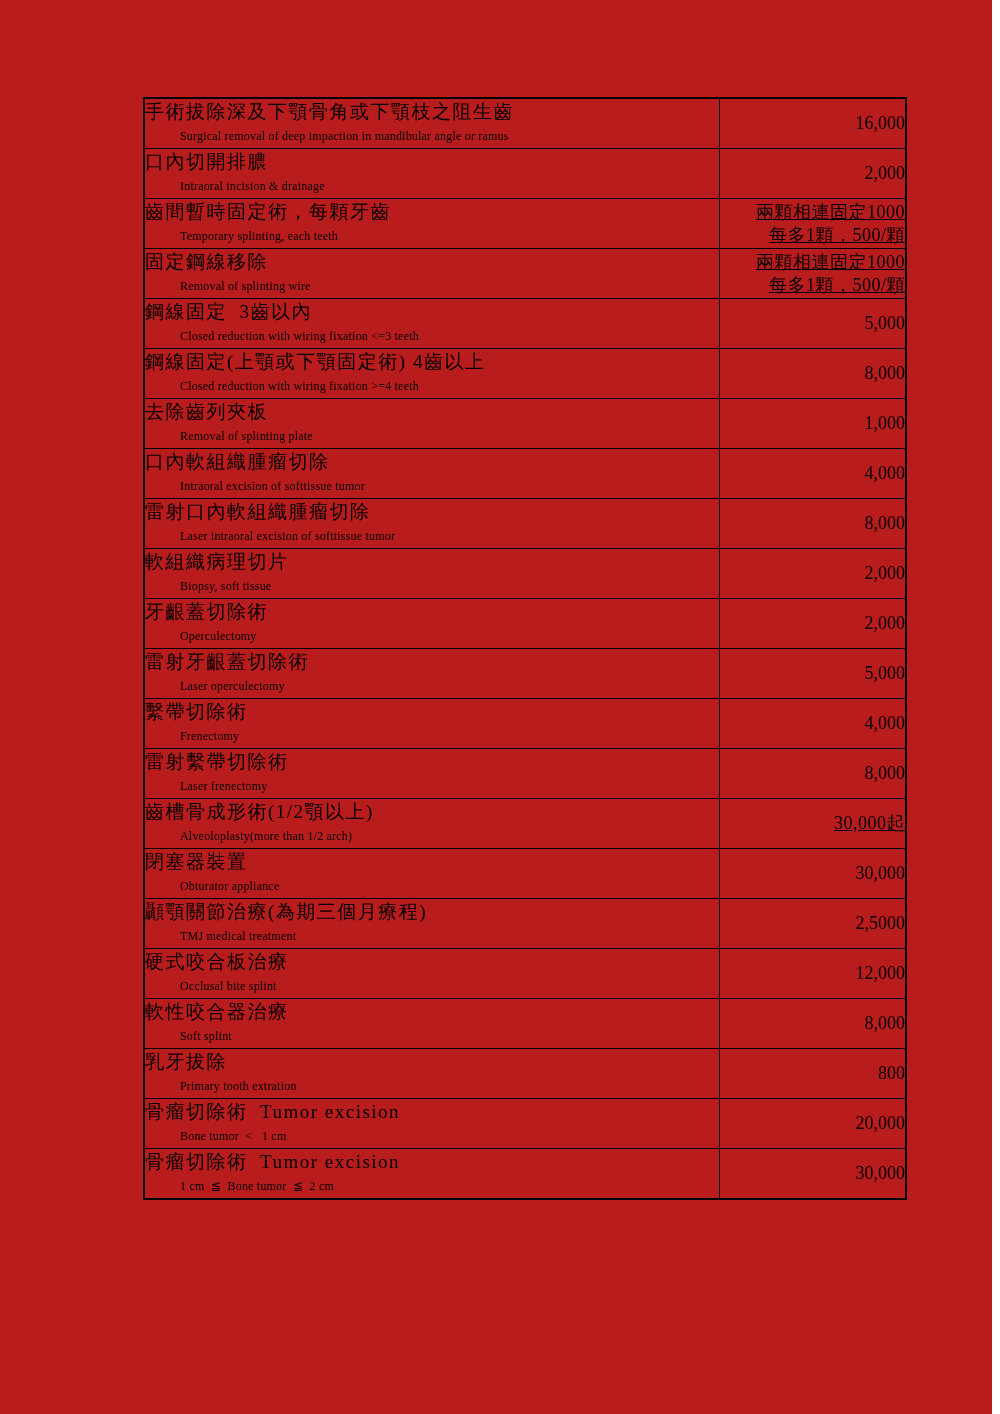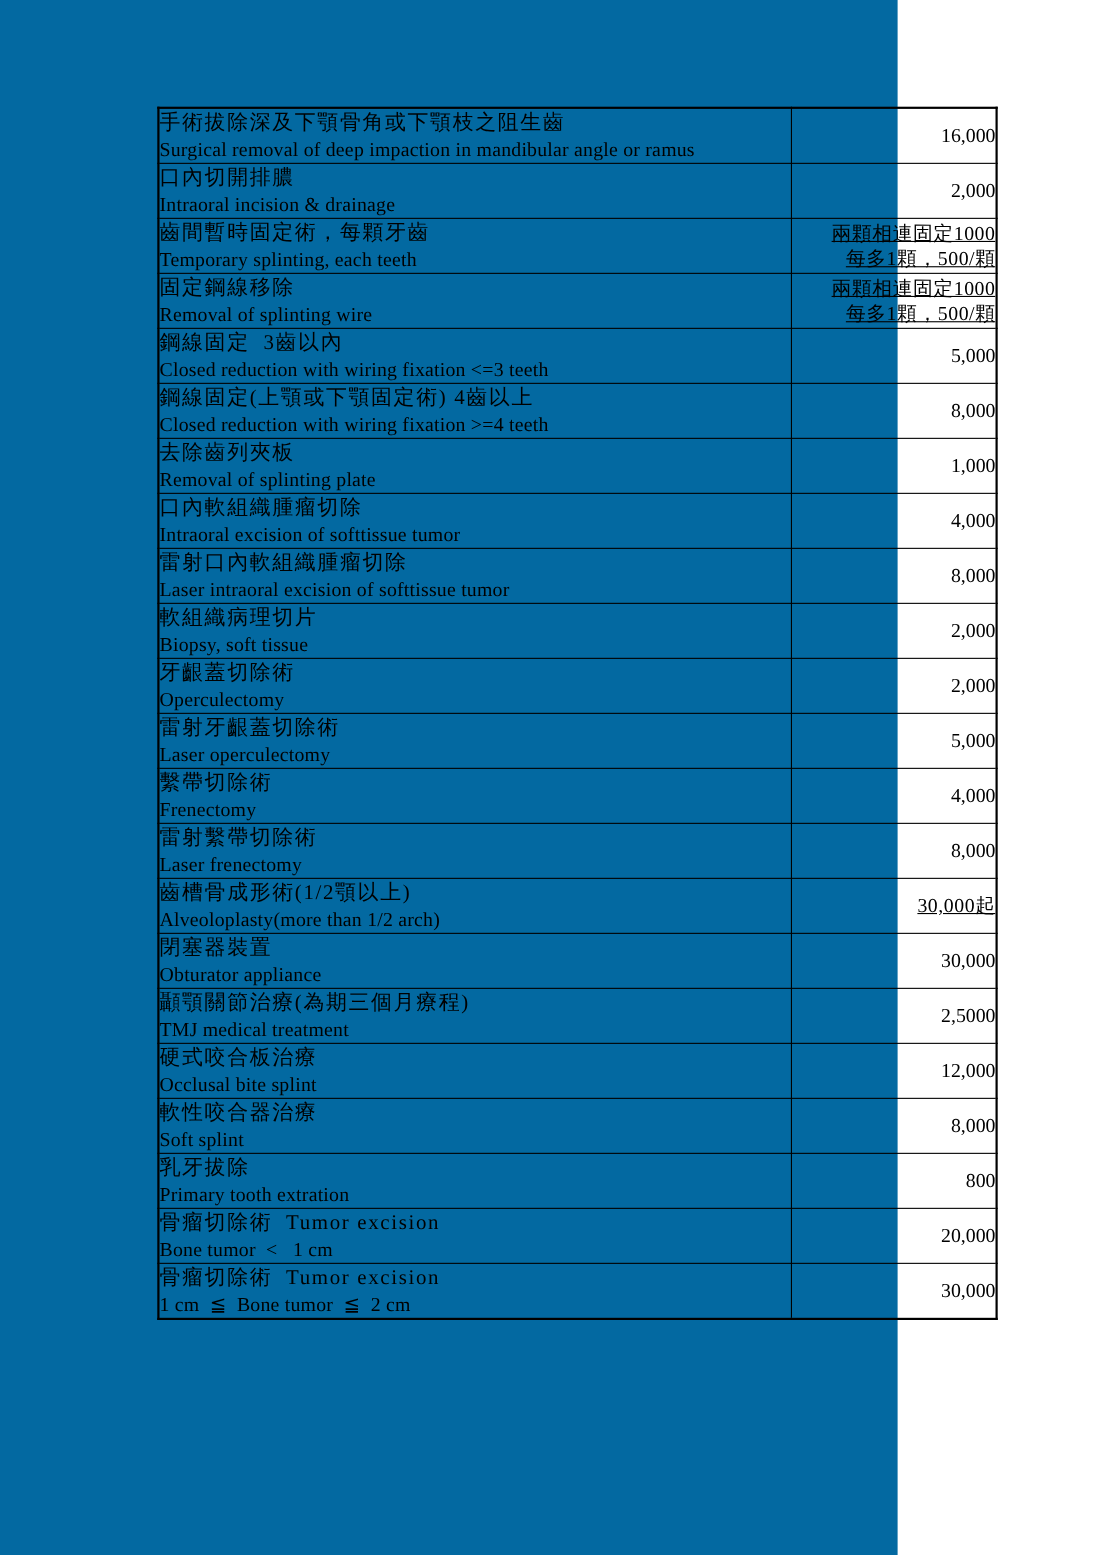--- a/index.html
+++ b/index.html
@@ -2,23 +2,23 @@
 <html><head>
 <meta charset="utf-8">
 <style>
   html, body {
     margin: 0;
     padding: 0;
     background: #ffffff;
   }
   .page {
     position: relative;
-    width: 816px;
+    width: 992px;
     height: 1414px;
-    background: #0369a1;
+    background: #b91c1c;
     font-family: "Liberation Serif", "DejaVu Serif", serif;
     color: #000000;
   }
   table.fee-table {
     position: absolute;
     left: 143px;
     top: 97px;
     width: 762px;
     border-collapse: collapse;
     table-layout: fixed;
@@ -39,22 +39,23 @@
     line-height: 24px;
   }
   .line.zh {
     font-size: 19px;
     letter-spacing: 1.5px;
   }
   .line.zh b {
     font-weight: normal;
   }
   .line.en {
-    font-size: 18px;
+    font-size: 12px;
     letter-spacing: 0.2px;
+    padding-left: 35px;
   }
   td.price-cell {
     padding: 2px 10px 2px 4px;
     text-align: right;
   }
   .price-line {
     font-size: 18px;
     line-height: 23px;
     white-space: pre-wrap;
   }

